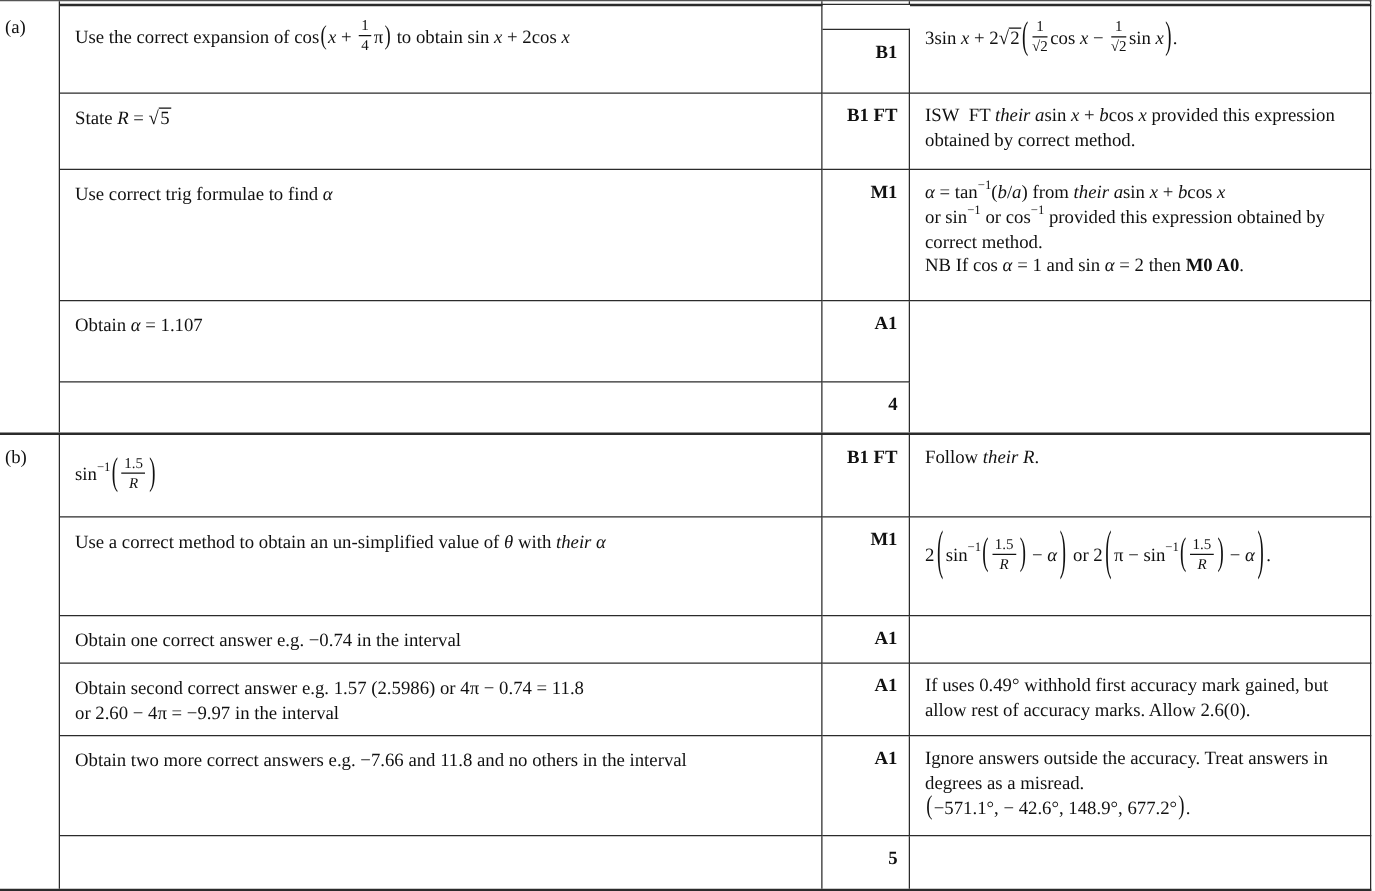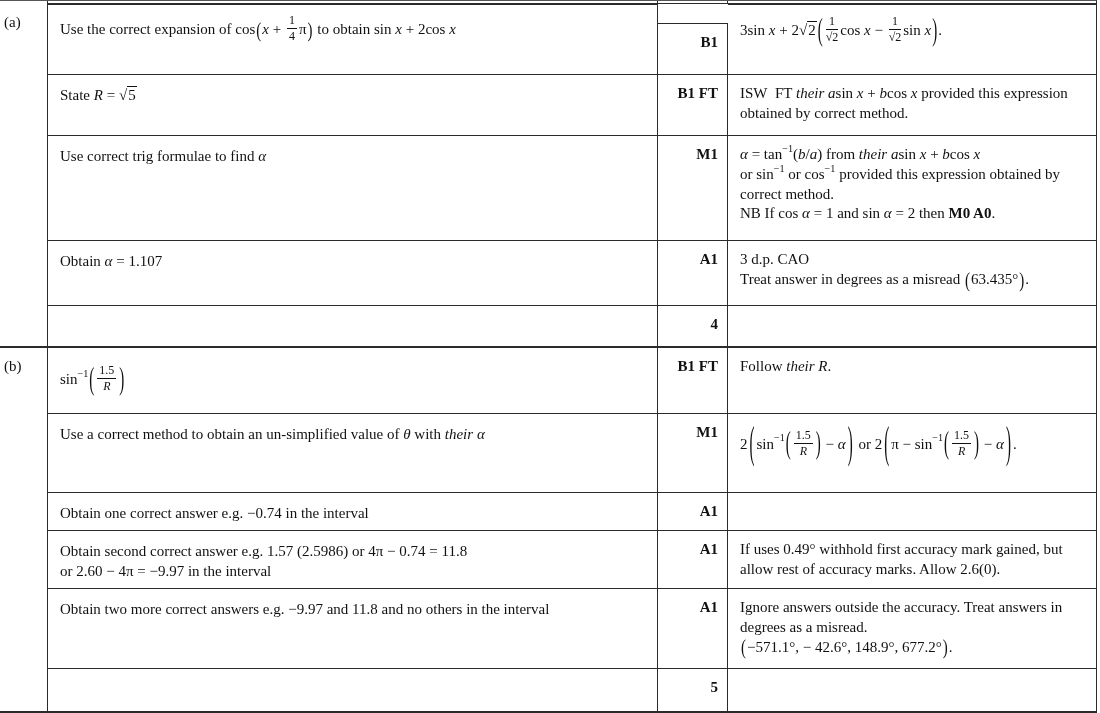--- a/index.html
+++ b/index.html
@@ -80,24 +80,20 @@
       <div class="cell cmt bb" style="grid-row: 2;"><span class="ln">ISW&nbsp;&nbsp;FT <i>their</i> <i>a</i>sin <i>x</i> + <i>b</i>cos <i>x</i> provided this expression obtained by correct method.</span></div>
       <div class="cell desc bb" style="grid-row: 3;"><span class="ln">Use correct trig formulae to find <i>α</i></span></div>
       <div class="cell mark bb" style="grid-row: 3;"><span class="ln">M1</span></div>
       <div class="cell cmt bb" style="grid-row: 3;">
         <div class="ln"><i>α</i> = tan<sup>−1</sup>(<i>b</i>/<i>a</i>) from <i>their</i> <i>a</i>sin <i>x</i> + <i>b</i>cos <i>x</i></div>
         <div class="ln">or sin<sup>−1</sup> or cos<sup>−1</sup> provided this expression obtained by correct method.</div>
         <div class="ln">NB If cos <i>α</i> = 1 and sin <i>α</i> = 2 then <b>M0 A0</b>.</div>
       </div>
       <div class="cell desc bb" style="grid-row: 4;"><span class="ln">Obtain <i>α</i> = 1.107</span></div>
       <div class="cell mark bb" style="grid-row: 4;"><span class="ln">A1</span></div>
-      <div class="cell cmt bb" style="grid-row: 4;">
-        <div class="ln">3 d.p. CAO</div>
-        <div class="ln">Treat answer in degrees as a misread <span class="p p-md">(</span>63.435°<span class="p p-md">)</span>.</div>
-      </div>
       <div class="cell desc" style="grid-row: 5;"><span class="ln"></span></div>
       <div class="cell mark" style="grid-row: 5;"><span class="ln">4</span></div>
       <div class="cell cmt" style="grid-row: 5;"><span class="ln"></span></div>
     </div>
     <div class="section divided" style="grid-template-columns: 48px 610px 70px 369px; grid-template-rows: 66px 79px 38px 58px 80px 42px;">
       <div class="cell part" style="grid-area: 1 / 1 / 7;"><span class="ln">(b)</span></div>
       <div class="cell desc bb vc" style="grid-row: 1;">
         <span class="ln">sin<sup>−1</sup><span class="p p-lg">(</span><span class="frac"><span class="num">1.5</span><span class="den"><i>R</i></span></span><span class="p p-lg">)</span></span>
       </div>
       <div class="cell mark bb" style="grid-row: 1;"><span class="ln">B1 FT</span></div>
@@ -109,21 +105,21 @@
       </div>
       <div class="cell desc bb" style="grid-row: 3;"><span class="ln">Obtain one correct answer e.g. −0.74 in the interval</span></div>
       <div class="cell mark bb" style="grid-row: 3;"><span class="ln">A1</span></div>
       <div class="cell cmt bb" style="grid-row: 3;"><span class="ln"></span></div>
       <div class="cell desc bb" style="grid-row: 4;">
         <div class="ln">Obtain second correct answer e.g. 1.57 (2.5986) or 4π − 0.74 = 11.8</div>
         <div class="ln">or 2.60 − 4π = −9.97 in the interval</div>
       </div>
       <div class="cell mark bb" style="grid-row: 4;"><span class="ln">A1</span></div>
       <div class="cell cmt bb" style="grid-row: 4;"><span class="ln">If uses 0.49° withhold first accuracy mark gained, but allow rest of accuracy marks. Allow 2.6(0).</span></div>
-      <div class="cell desc bb" style="grid-row: 5;"><span class="ln">Obtain two more correct answers e.g. −9.97 and 11.8 and no others in the interval</span></div>
+      <div class="cell desc bb" style="grid-row: 5;"><span class="ln">Obtain two more correct answers e.g. −7.66 and 11.8 and no others in the interval</span></div>
       <div class="cell mark bb" style="grid-row: 5;"><span class="ln">A1</span></div>
       <div class="cell cmt bb" style="grid-row: 5;">
         <div class="ln">Ignore answers outside the accuracy. Treat answers in degrees as a misread.</div>
         <div class="ln"><span class="p p-md">(</span>−571.1°, − 42.6°, 148.9°, 677.2°<span class="p p-md">)</span>.</div>
       </div>
       <div class="cell desc" style="grid-row: 6;"><span class="ln"></span></div>
       <div class="cell mark" style="grid-row: 6;"><span class="ln">5</span></div>
       <div class="cell cmt" style="grid-row: 6;"><span class="ln"></span></div>
     </div>
   </div>

